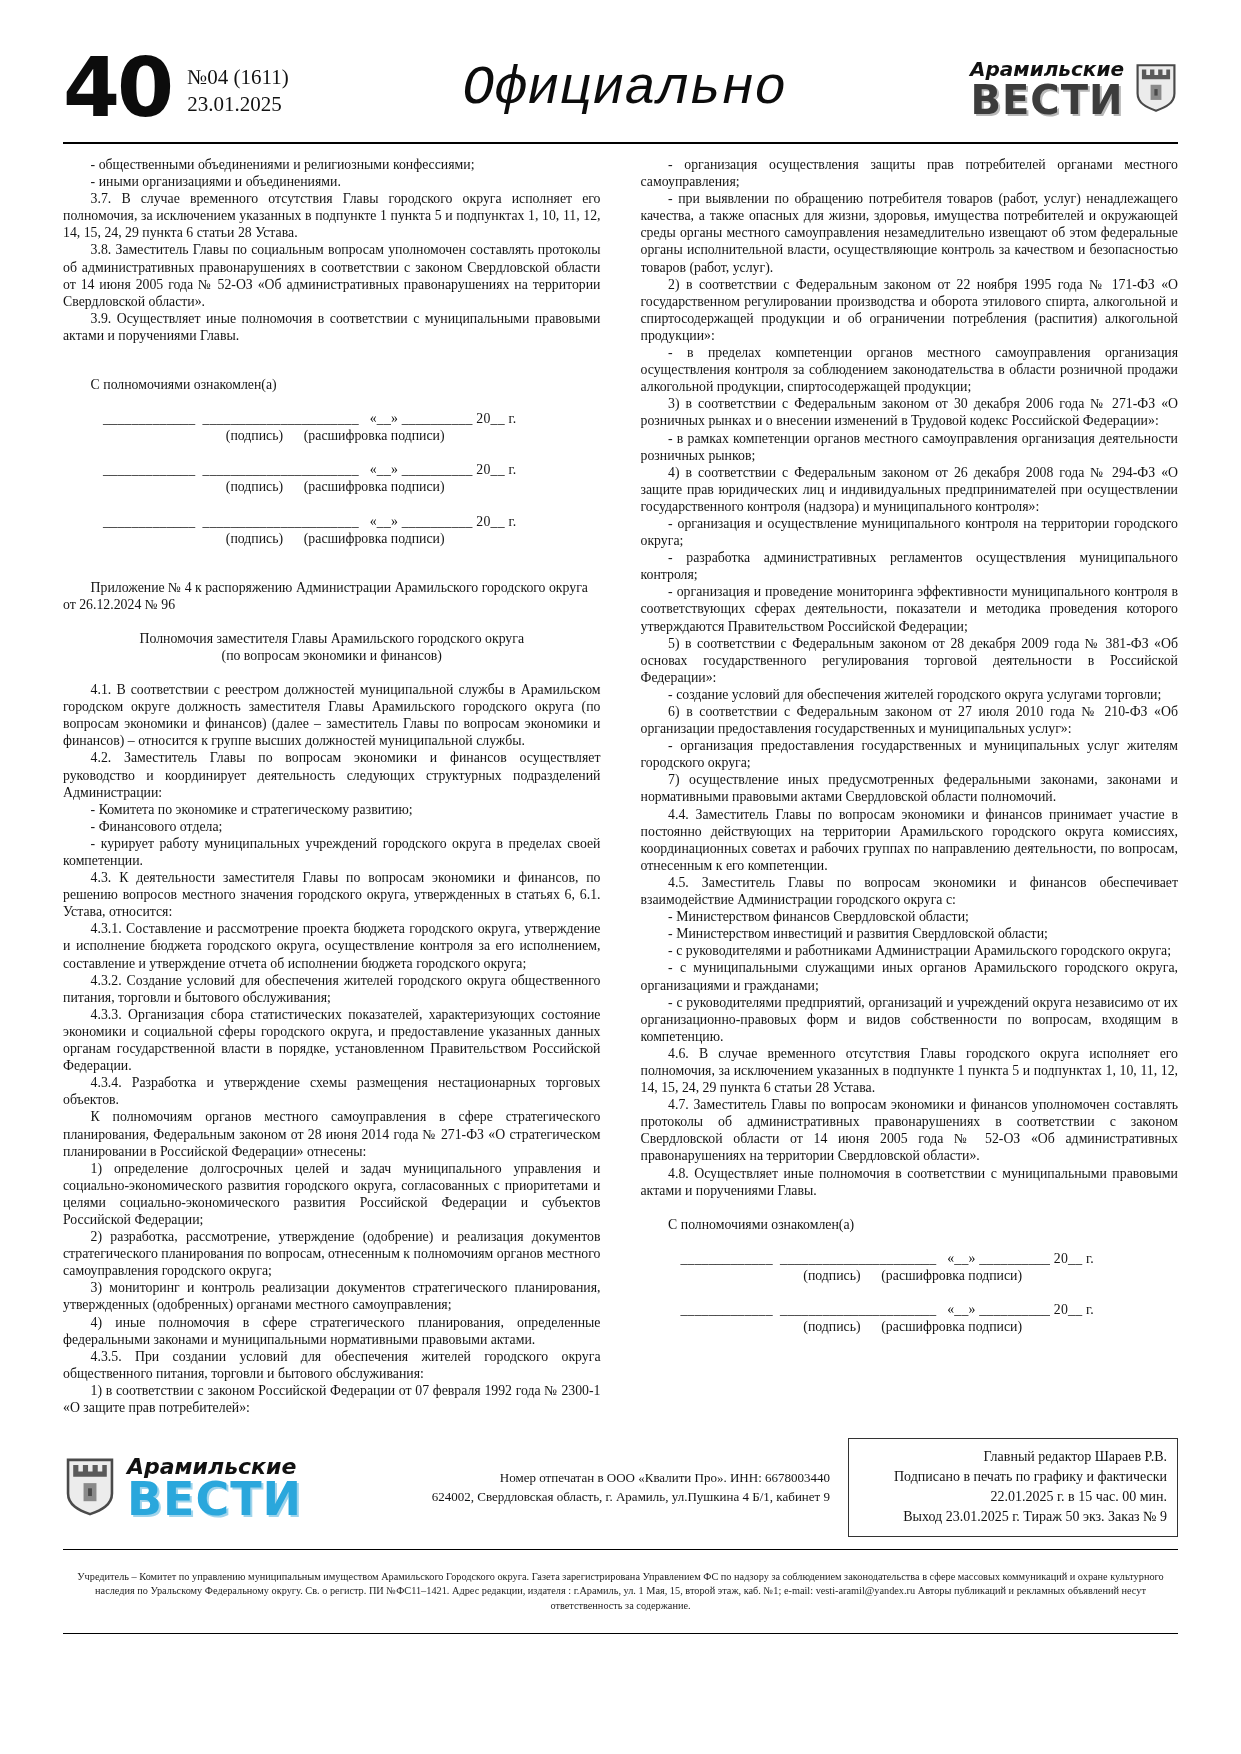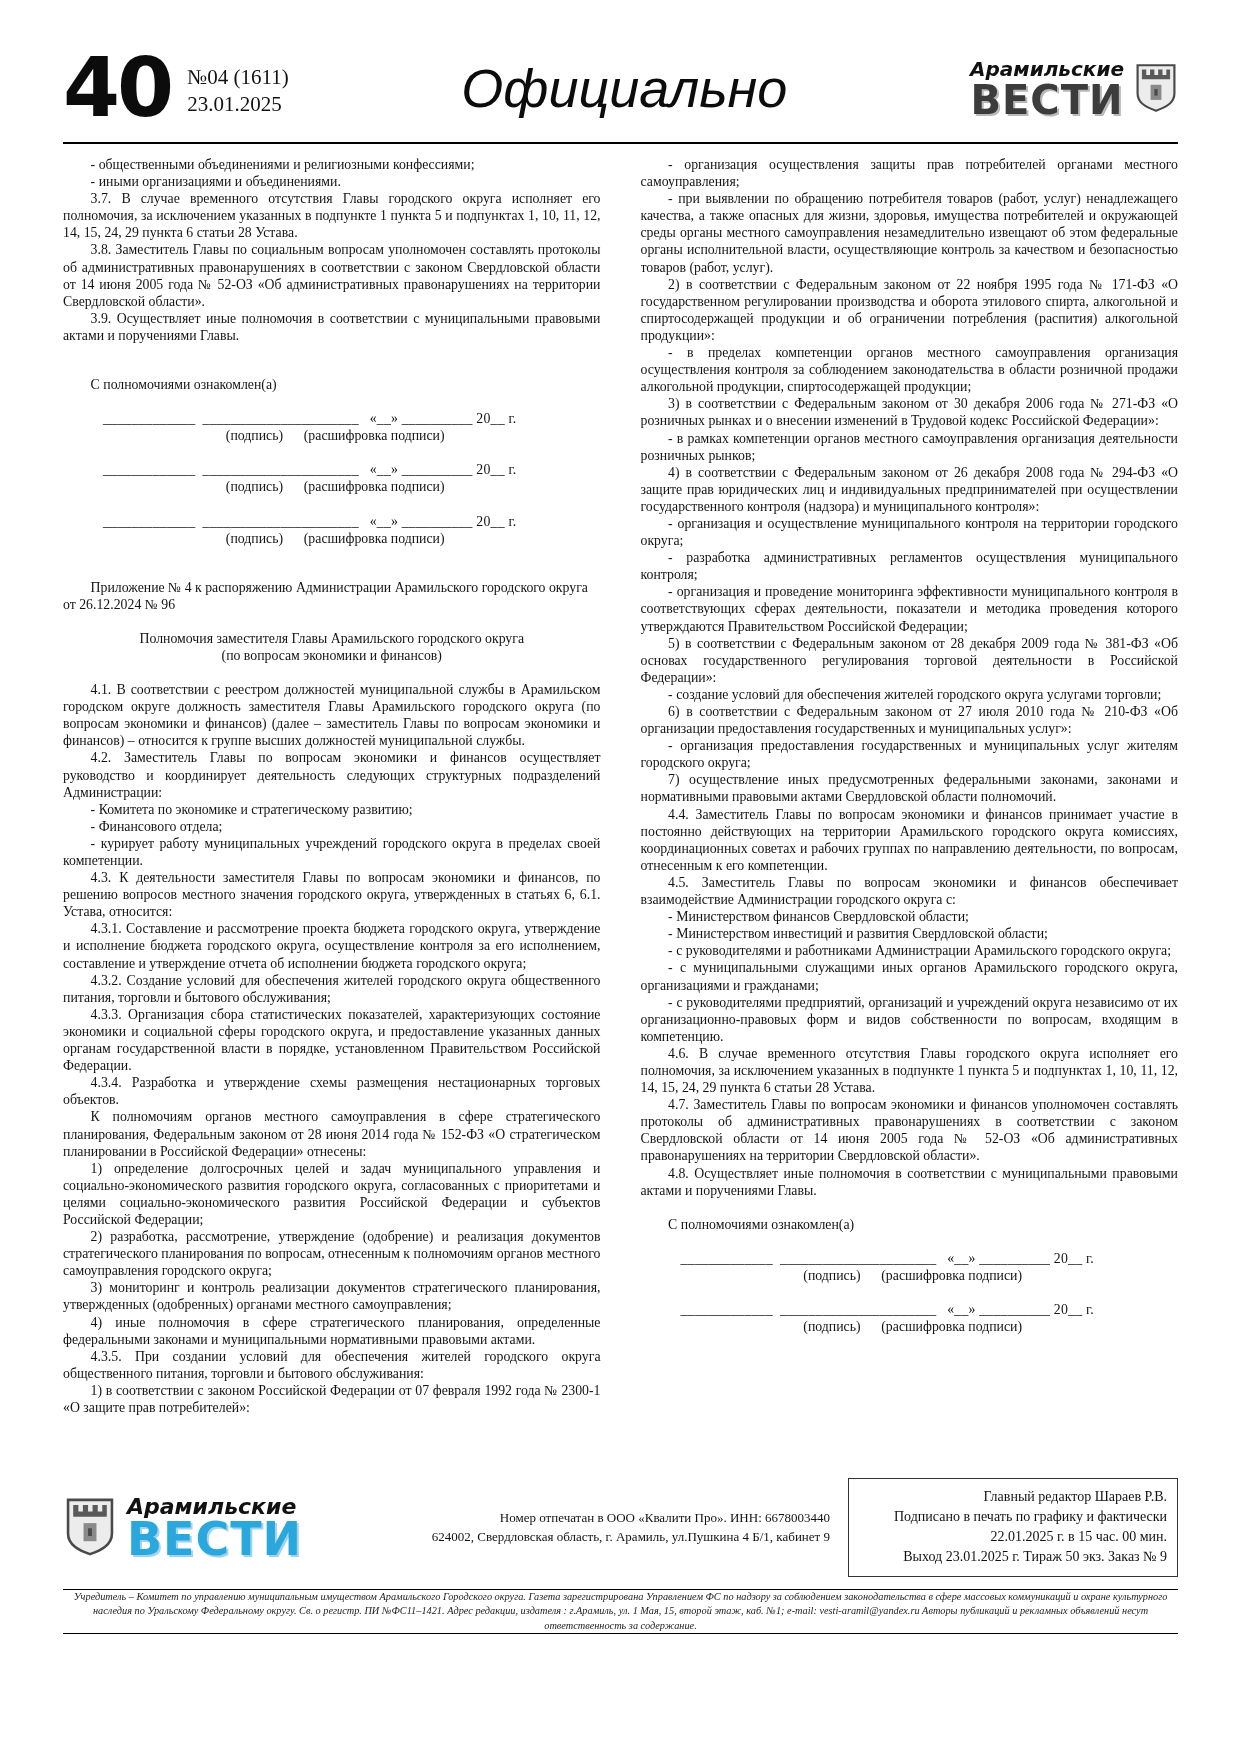--- a/index.html
+++ b/index.html
@@ -17,21 +17,21 @@
   
   .masthead { display:flex; align-items:center; height:92px; }
   .pageno {
     font-family:"DejaVu Sans", sans-serif; font-weight:800;
     font-size:82px; line-height:.85; letter-spacing:-3px; color:#0c0c0c;
   }
   .issue-block { margin-left:16px; font-size:21px; line-height:1.3; padding-top:6px; }
   .section-title {
     flex:1; text-align:center; font-style:italic;
     font-size:54px; color:#0c0c0c; padding-right:10px;
-    font-family:Liberation Sans, sans-serif;
+    font-family:Liberation Mono, monospace;
   }
   .brand { display:flex; align-items:center; gap:10px; }
   .brand-name { text-align:center; }
   .brand-top { font-family:"DejaVu Sans", sans-serif; font-size:20px; font-weight:bold; font-style:italic; color:#111; }
   .brand-main {
     font-family:"DejaVu Sans", sans-serif; font-size:40px; font-weight:800;
     letter-spacing:1px; line-height:.95; color:#3c3c3c;
     text-shadow:2px 2px 0 #b9b9b9;
   }
   .emblem { width:44px; height:52px; }
@@ -67,22 +67,22 @@
     color:var(--brand_blue, #2aa7dc);
     text-shadow:2px 2px 0 #9fd4ec;
   }
   .footer-print { flex:1; text-align:right; font-size:13px; line-height:1.5; }
   .footer-editor {
     width:330px; border:1.5px solid #333; padding:8px 10px;
     font-size:14px; line-height:1.45; text-align:right;
   }
   .bottom-note {
     border-top:1.5px solid #000; border-bottom:1.5px solid #000;
-    padding:0 6px; font-size:10.3px; line-height:1.4;
-    text-align:center; color:#222;font-style:italic;
+    padding:20px 6px; font-size:10.3px; line-height:1.4;
+    text-align:center; color:#222;
   }
 </style>
 </head>
 <body>
 
 <div class="page">
 
   <header class="masthead">
     <div class="pageno">40</div>
     <div class="issue-block">
@@ -133,21 +133,21 @@
         <p class="para just">4.1. В соответствии с реестром должностей муниципальной службы в Арамильском городском округе должность заместителя Главы Арамильского городского округа (по вопросам экономики и финансов) (далее – заместитель Главы по вопросам экономики и финансов) – относится к группе высших должностей муниципальной службы.</p>
         <p class="para just">4.2. Заместитель Главы по вопросам экономики и финансов осуществляет руководство и координирует деятельность следующих структурных подразделений Администрации:</p>
         <p class="para just">- Комитета по экономике и стратегическому развитию;</p>
         <p class="para just">- Финансового отдела;</p>
         <p class="para just">- курирует работу муниципальных учреждений городского округа в пределах своей компетенции.</p>
         <p class="para just">4.3. К деятельности заместителя Главы по вопросам экономики и финансов, по решению вопросов местного значения городского округа, утвержденных в статьях 6, 6.1. Устава, относится:</p>
         <p class="para just">4.3.1. Составление и рассмотрение проекта бюджета городского округа, утверждение и исполнение бюджета городского округа, осуществление контроля за его исполнением, составление и утверждение отчета об исполнении бюджета городского округа;</p>
         <p class="para just">4.3.2. Создание условий для обеспечения жителей городского округа общественного питания, торговли и бытового обслуживания;</p>
         <p class="para just">4.3.3. Организация сбора статистических показателей, характеризующих состояние экономики и социальной сферы городского округа, и предоставление указанных данных органам государственной власти в порядке, установленном Правительством Российской Федерации.</p>
         <p class="para just">4.3.4. Разработка и утверждение схемы размещения нестационарных торговых объектов.</p>
-        <p class="para just">К полномочиям органов местного самоуправления в сфере стратегического планирования, Федеральным законом от 28 июня 2014 года № 152-ФЗ «О стратегическом планировании в Российской Федерации» отнесены:</p>
+        <p class="para just">К полномочиям органов местного самоуправления в сфере стратегического планирования, Федеральным законом от 28 июня 2014 года № 271-ФЗ «О стратегическом планировании в Российской Федерации» отнесены:</p>
         <p class="para just">1) определение долгосрочных целей и задач муниципального управления и социально-экономического развития городского округа, согласованных с приоритетами и целями социально-экономического развития Российской Федерации и субъектов Российской Федерации;</p>
         <p class="para just">2) разработка, рассмотрение, утверждение (одобрение) и реализация документов стратегического планирования по вопросам, отнесенным к полномочиям органов местного самоуправления городского округа;</p>
         <p class="para just">3) мониторинг и контроль реализации документов стратегического планирования, утвержденных (одобренных) органами местного самоуправления;</p>
         <p class="para just">4) иные полномочия в сфере стратегического планирования, определенные федеральными законами и муниципальными нормативными правовыми актами.</p>
         <p class="para just">4.3.5. При создании условий для обеспечения жителей городского округа общественного питания, торговли и бытового обслуживания:</p>
         <p class="para just">1) в соответствии с законом Российской Федерации от 07 февраля 1992 года № 2300-1 «О защите прав потребителей»:</p>
       </div>
     <div class="col">
         <p class="para just">- организация осуществления защиты прав потребителей органами местного самоуправления;</p>
         <p class="para just">- при выявлении по обращению потребителя товаров (работ, услуг) ненадлежащего качества, а также опасных для жизни, здоровья, имущества потребителей и окружающей среды органы местного самоуправления незамедлительно извещают об этом федеральные органы исполнительной власти, осуществляющие контроль за качеством и безопасностью товаров (работ, услуг).</p>

